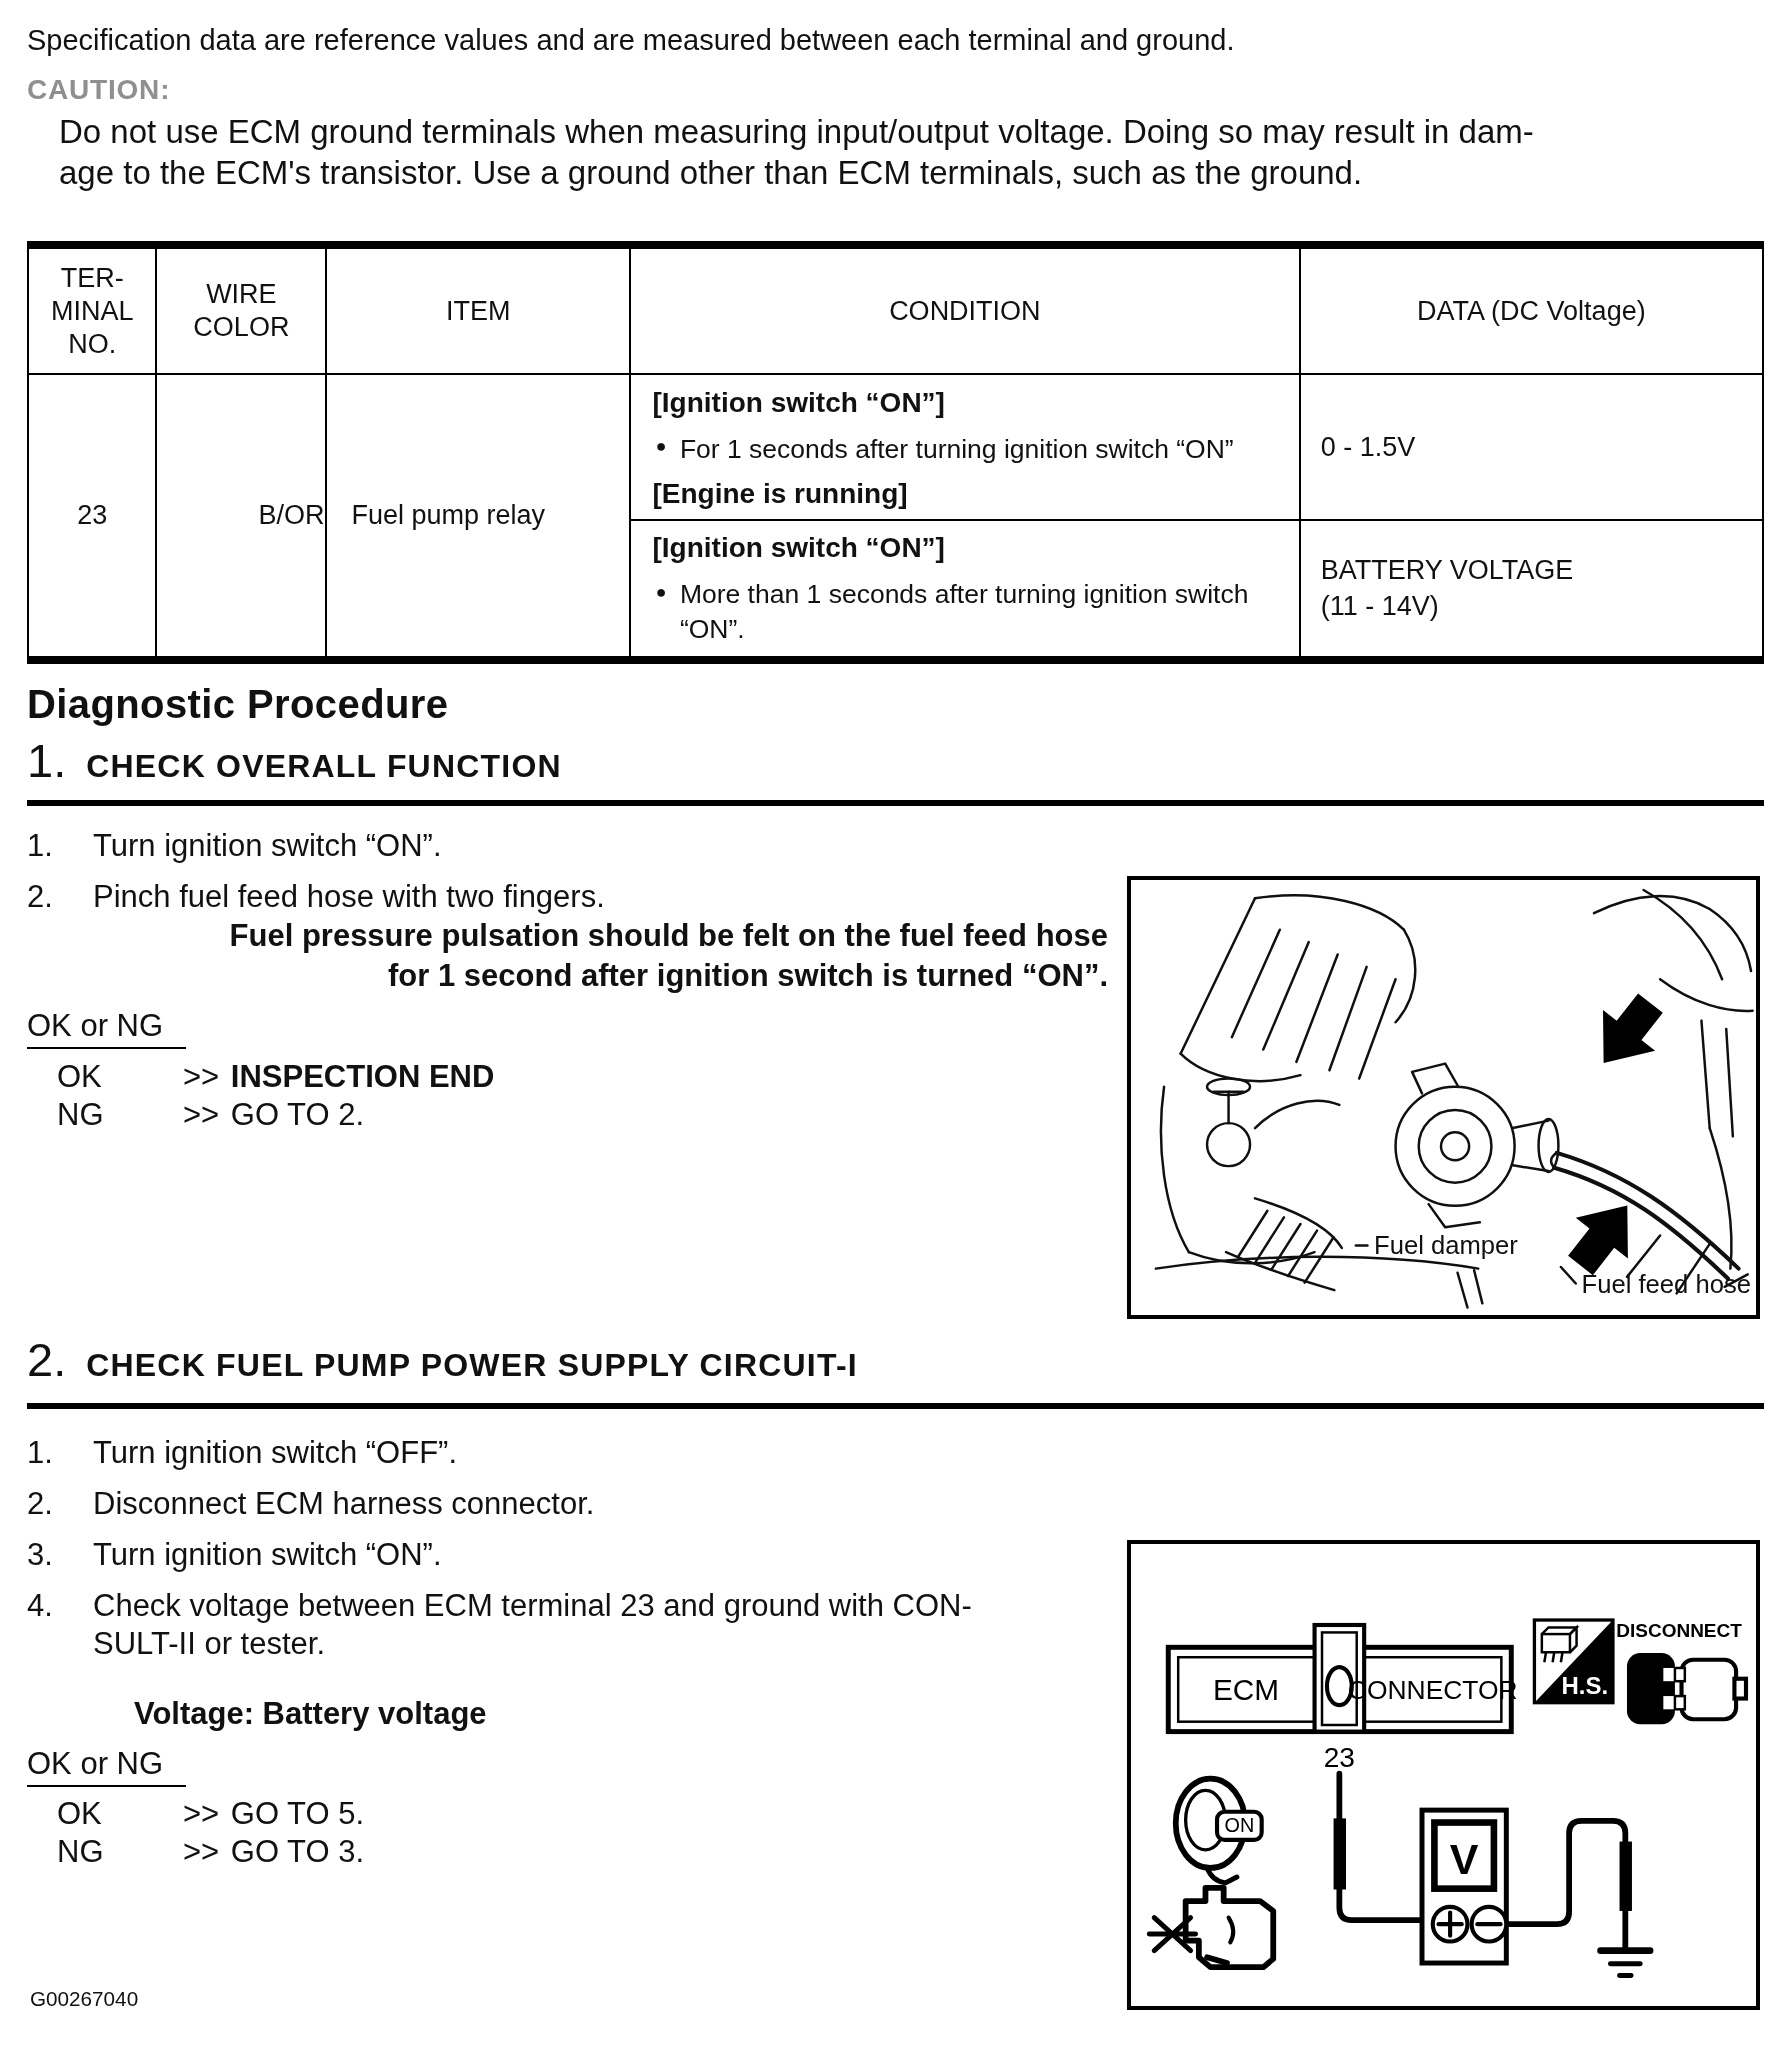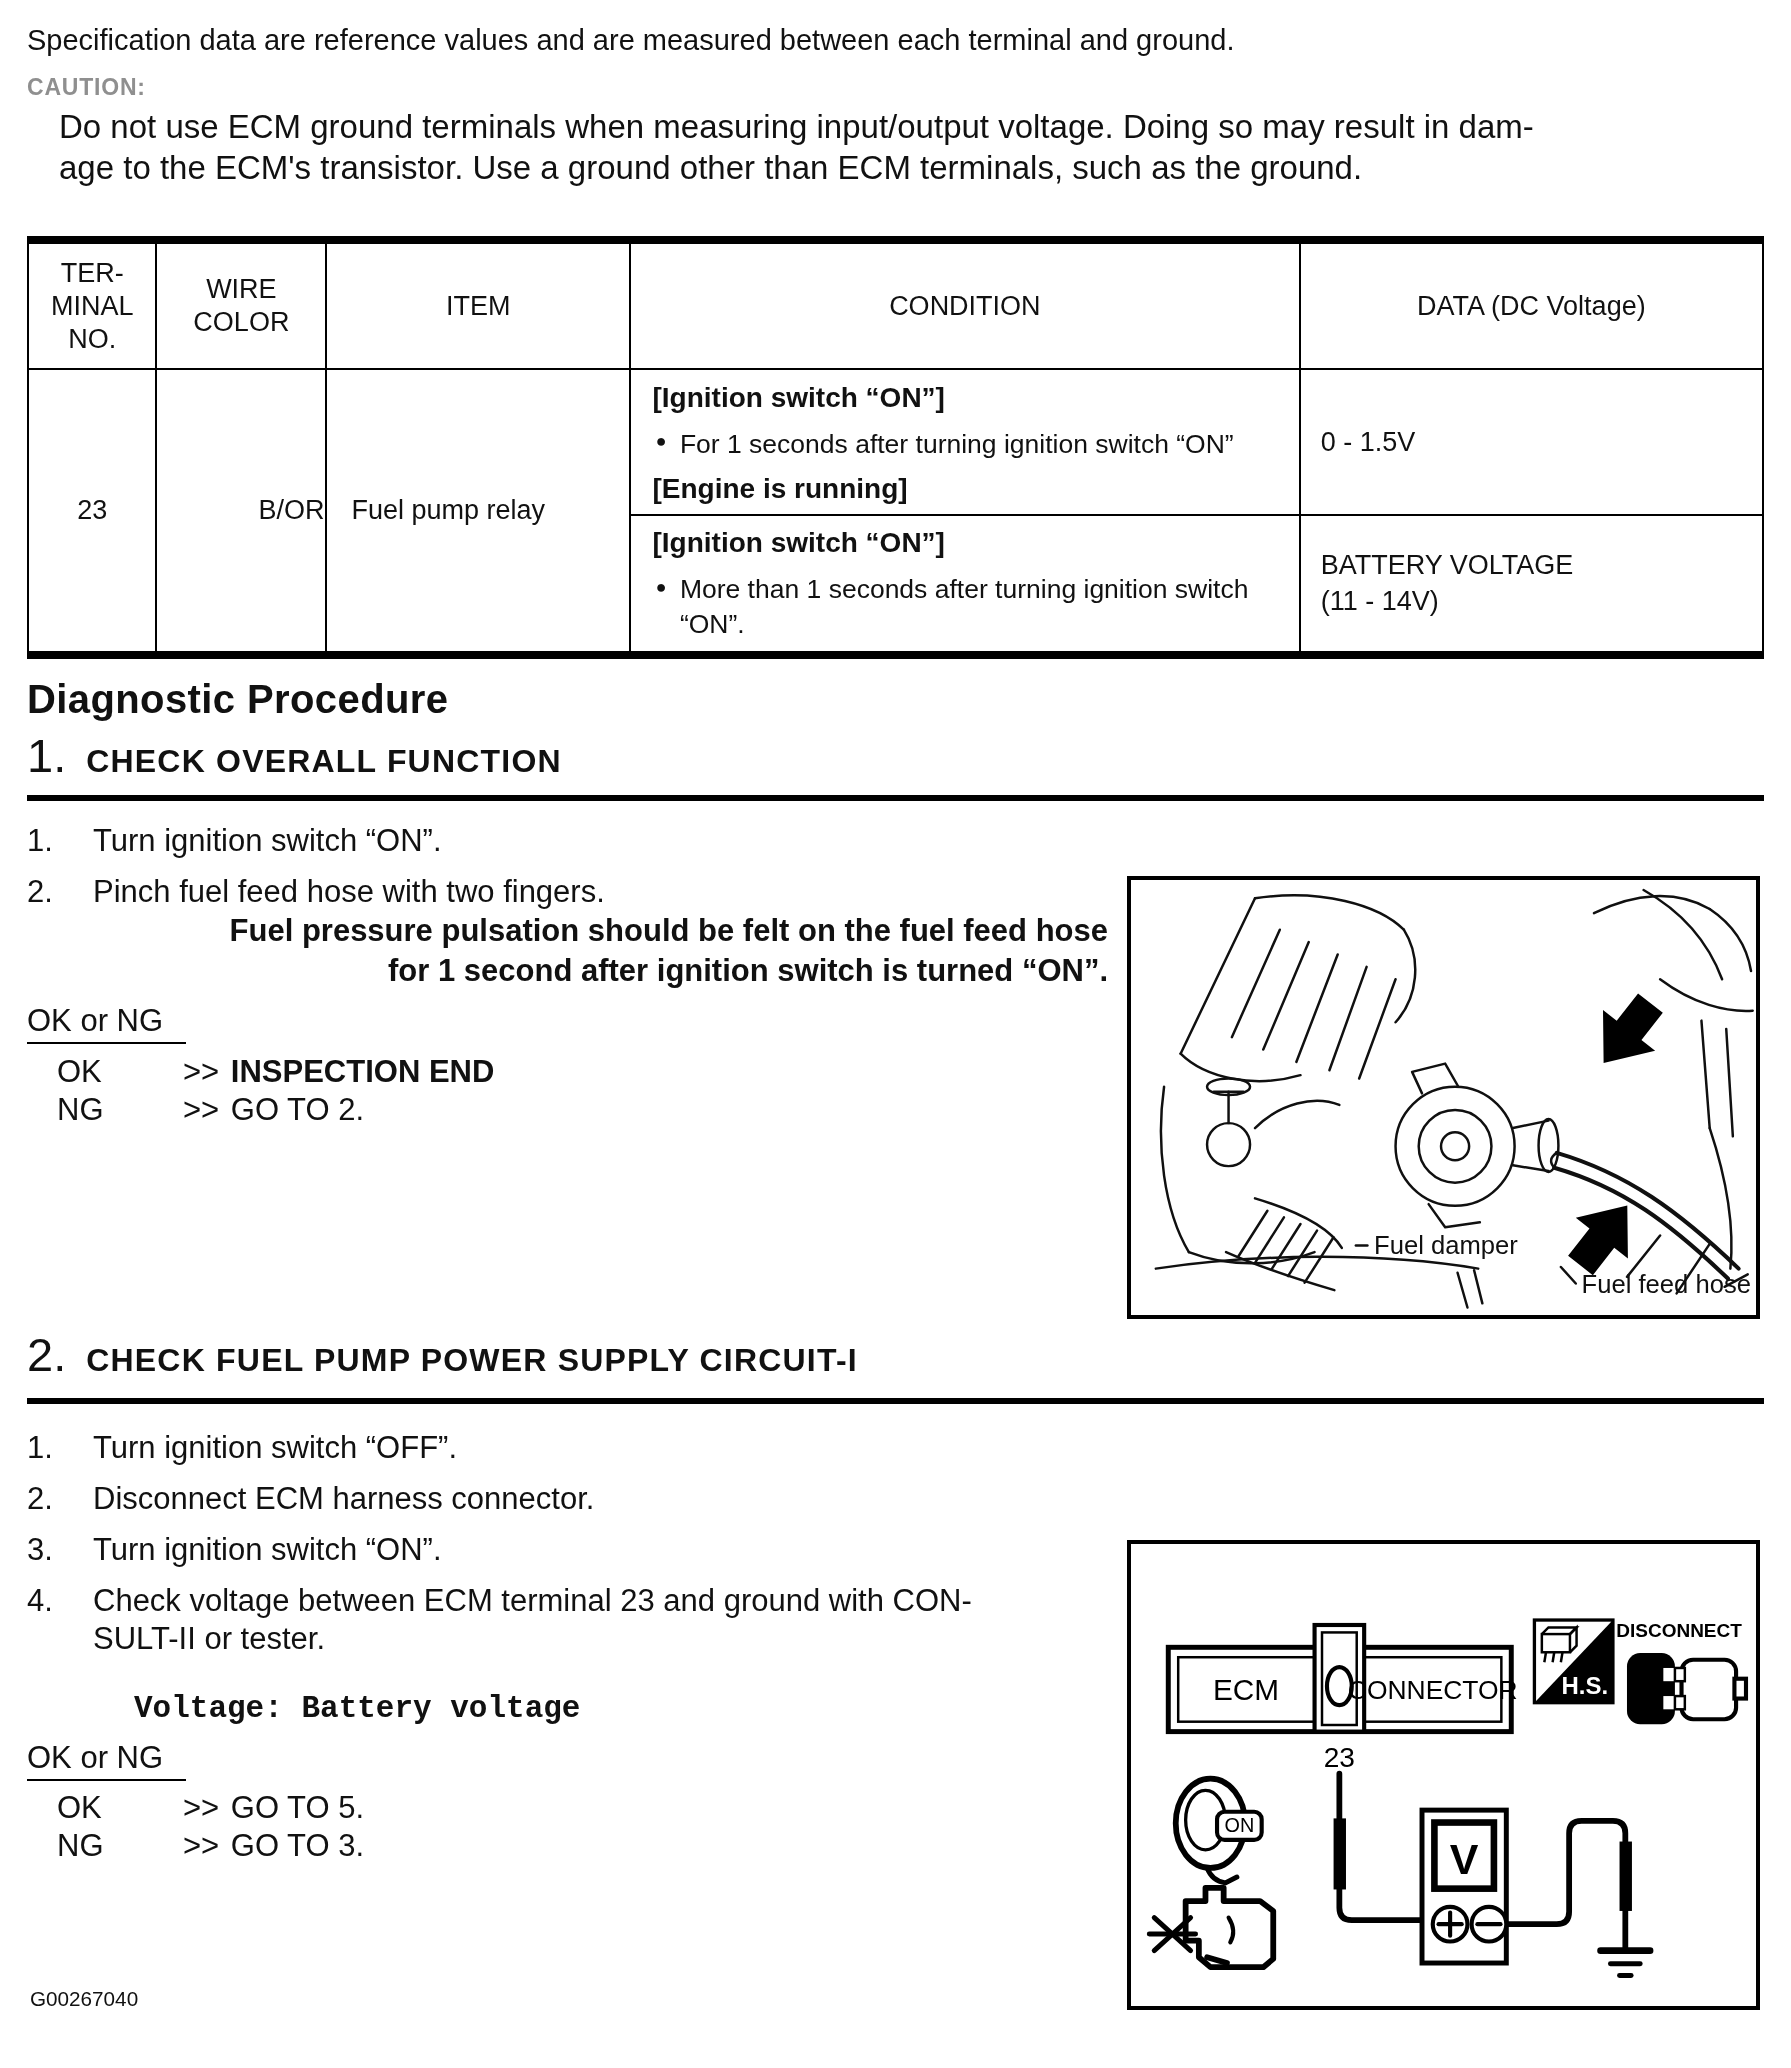--- a/index.html
+++ b/index.html
@@ -4,21 +4,21 @@
 <style>
   html,body{margin:0;padding:0;}
   body{
     width:1792px;height:2068px;position:relative;overflow:hidden;
     background:#ffffff;color:#111;
     font-family:"Liberation Sans", sans-serif;
     -webkit-font-smoothing:antialiased;
   }
   .content{position:absolute;left:27px;top:24px;width:1737px;}
   .intro{font-size:29px;margin:0 0 10px 0;}
-  .caution-label{font-size:23px;font-weight:bold;color:#8f8f8f;letter-spacing:0.8px;margin:17px 0 5px 0;}
+  .caution-label{font-size:28px;font-weight:bold;color:#8f8f8f;letter-spacing:0.8px;margin:17px 0 5px 0;}
   .caution-line{font-size:33px;font-weight:normal;line-height:41px;white-space:nowrap;margin-left:32px;}
   .caution-block{margin:0 0 48px 0;}
 
   table.spec{border-collapse:collapse;width:100%;table-layout:fixed;
     border-top:8.3px solid #000;border-bottom:8.3px solid #000;}
   table.spec th,table.spec td{border:2.5px solid #000;overflow:hidden;}
   table.spec th{font-weight:normal;font-size:27px;text-align:center;line-height:33px;height:122px;}
   td.c-term{text-align:center;font-size:27px;}
   td.c-wire{text-align:right;font-size:27px;}
   td.c-item{font-size:27px;padding-left:24px;}
@@ -38,21 +38,21 @@
   .s2{margin-top:198px;}
   .s2 .rule{margin-top:16.5px;}
 
   .col-left{width:1081px;}
   .steps{margin-top:21.5px;}
   .step-row{display:flex;font-size:31px;line-height:38px;margin-bottom:13.2px;}
   .step-no{width:66px;flex:none;}
   .step-text span{display:block;}
   .step-bold{font-weight:bold;font-size:31px;line-height:40px;margin-left:66px;}
   .step-bold span{display:block;white-space:nowrap;text-align:right;}
-  .voltage-note{font-weight:bold;font-size:31px;margin:33px 0 0 107px;font-family:Liberation Mono, monospace;}
+  .voltage-note{font-weight:bold;font-size:31px;margin:33px 0 0 107px;}
   .okng{display:inline-block;font-size:31px;border-bottom:2.5px solid #000;
     padding:0 23px 3.3px 0;margin-top:11.6px;}
   .res-rows{margin:8.3px 0 0 30px;}
   .res-row{display:flex;font-size:31px;line-height:38px;}
   .res-label{width:126px;flex:none;}
   .res-arrow{margin-right:11.6px;}
   .res-bold{font-weight:bold;}
 
   .figure{position:absolute;border:4.1px solid #000;box-sizing:border-box;background:#fff;}
   .figure1{left:1127px;top:876px;width:633px;height:443px;}

